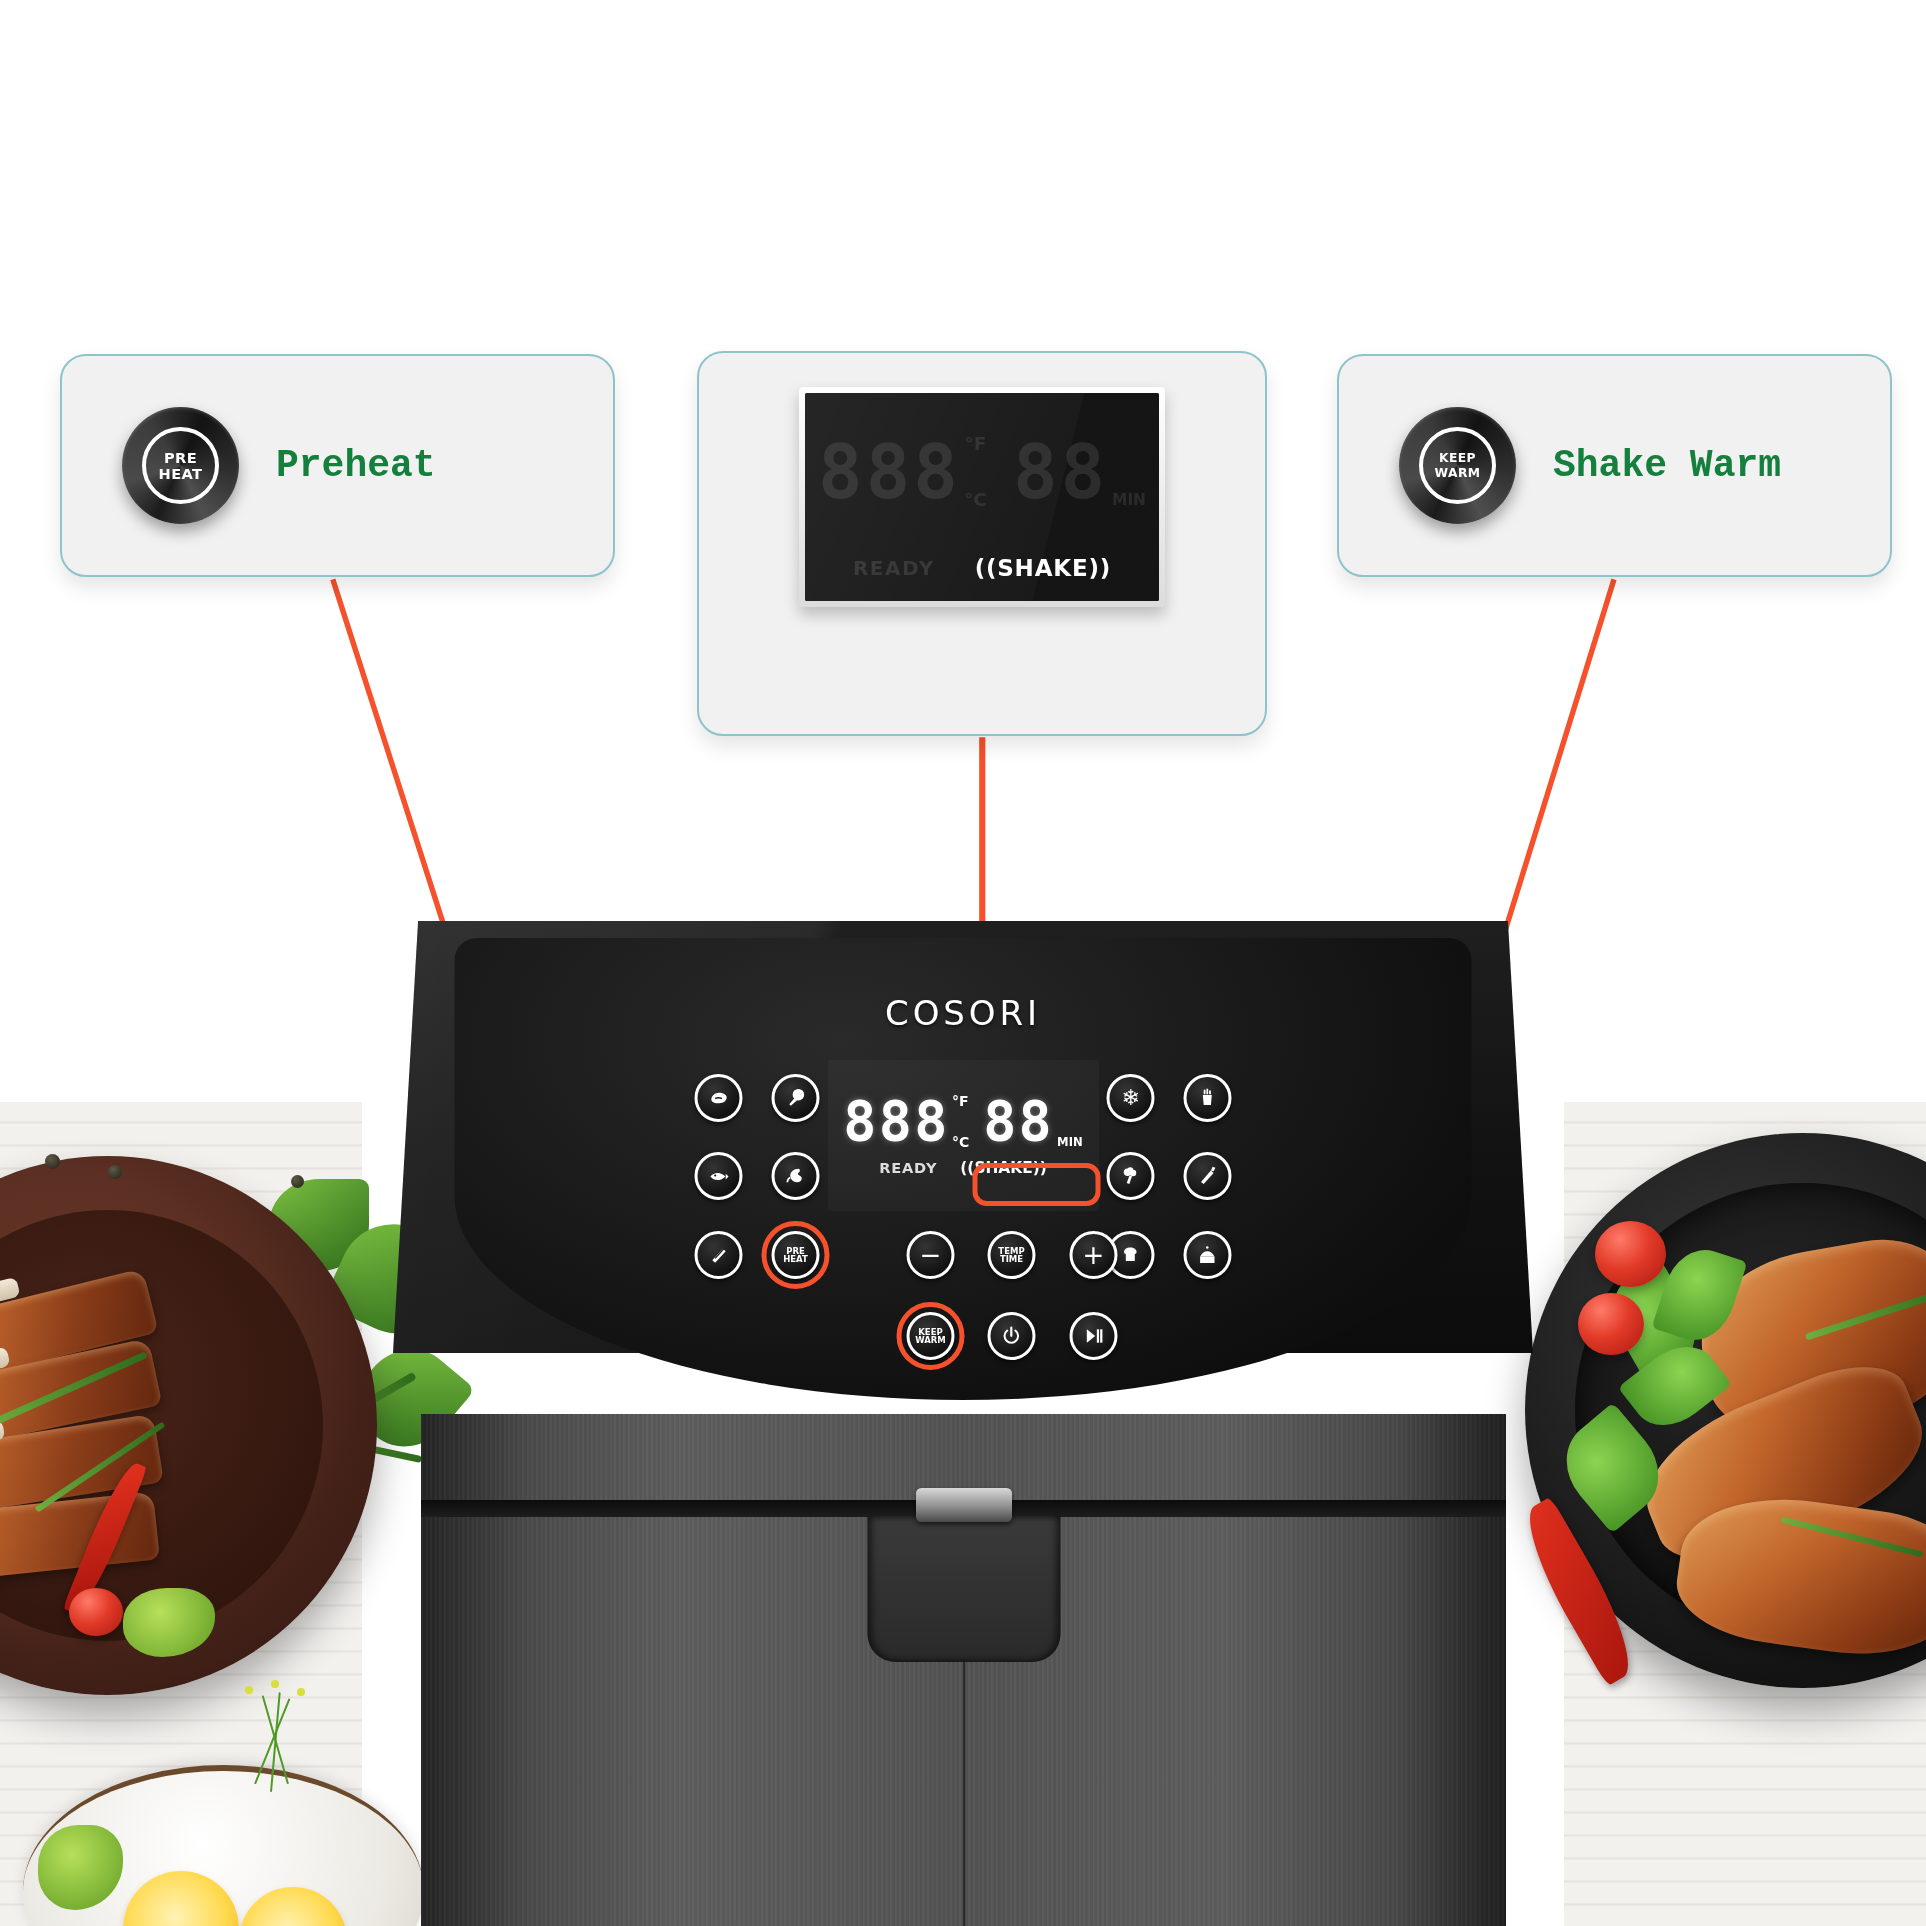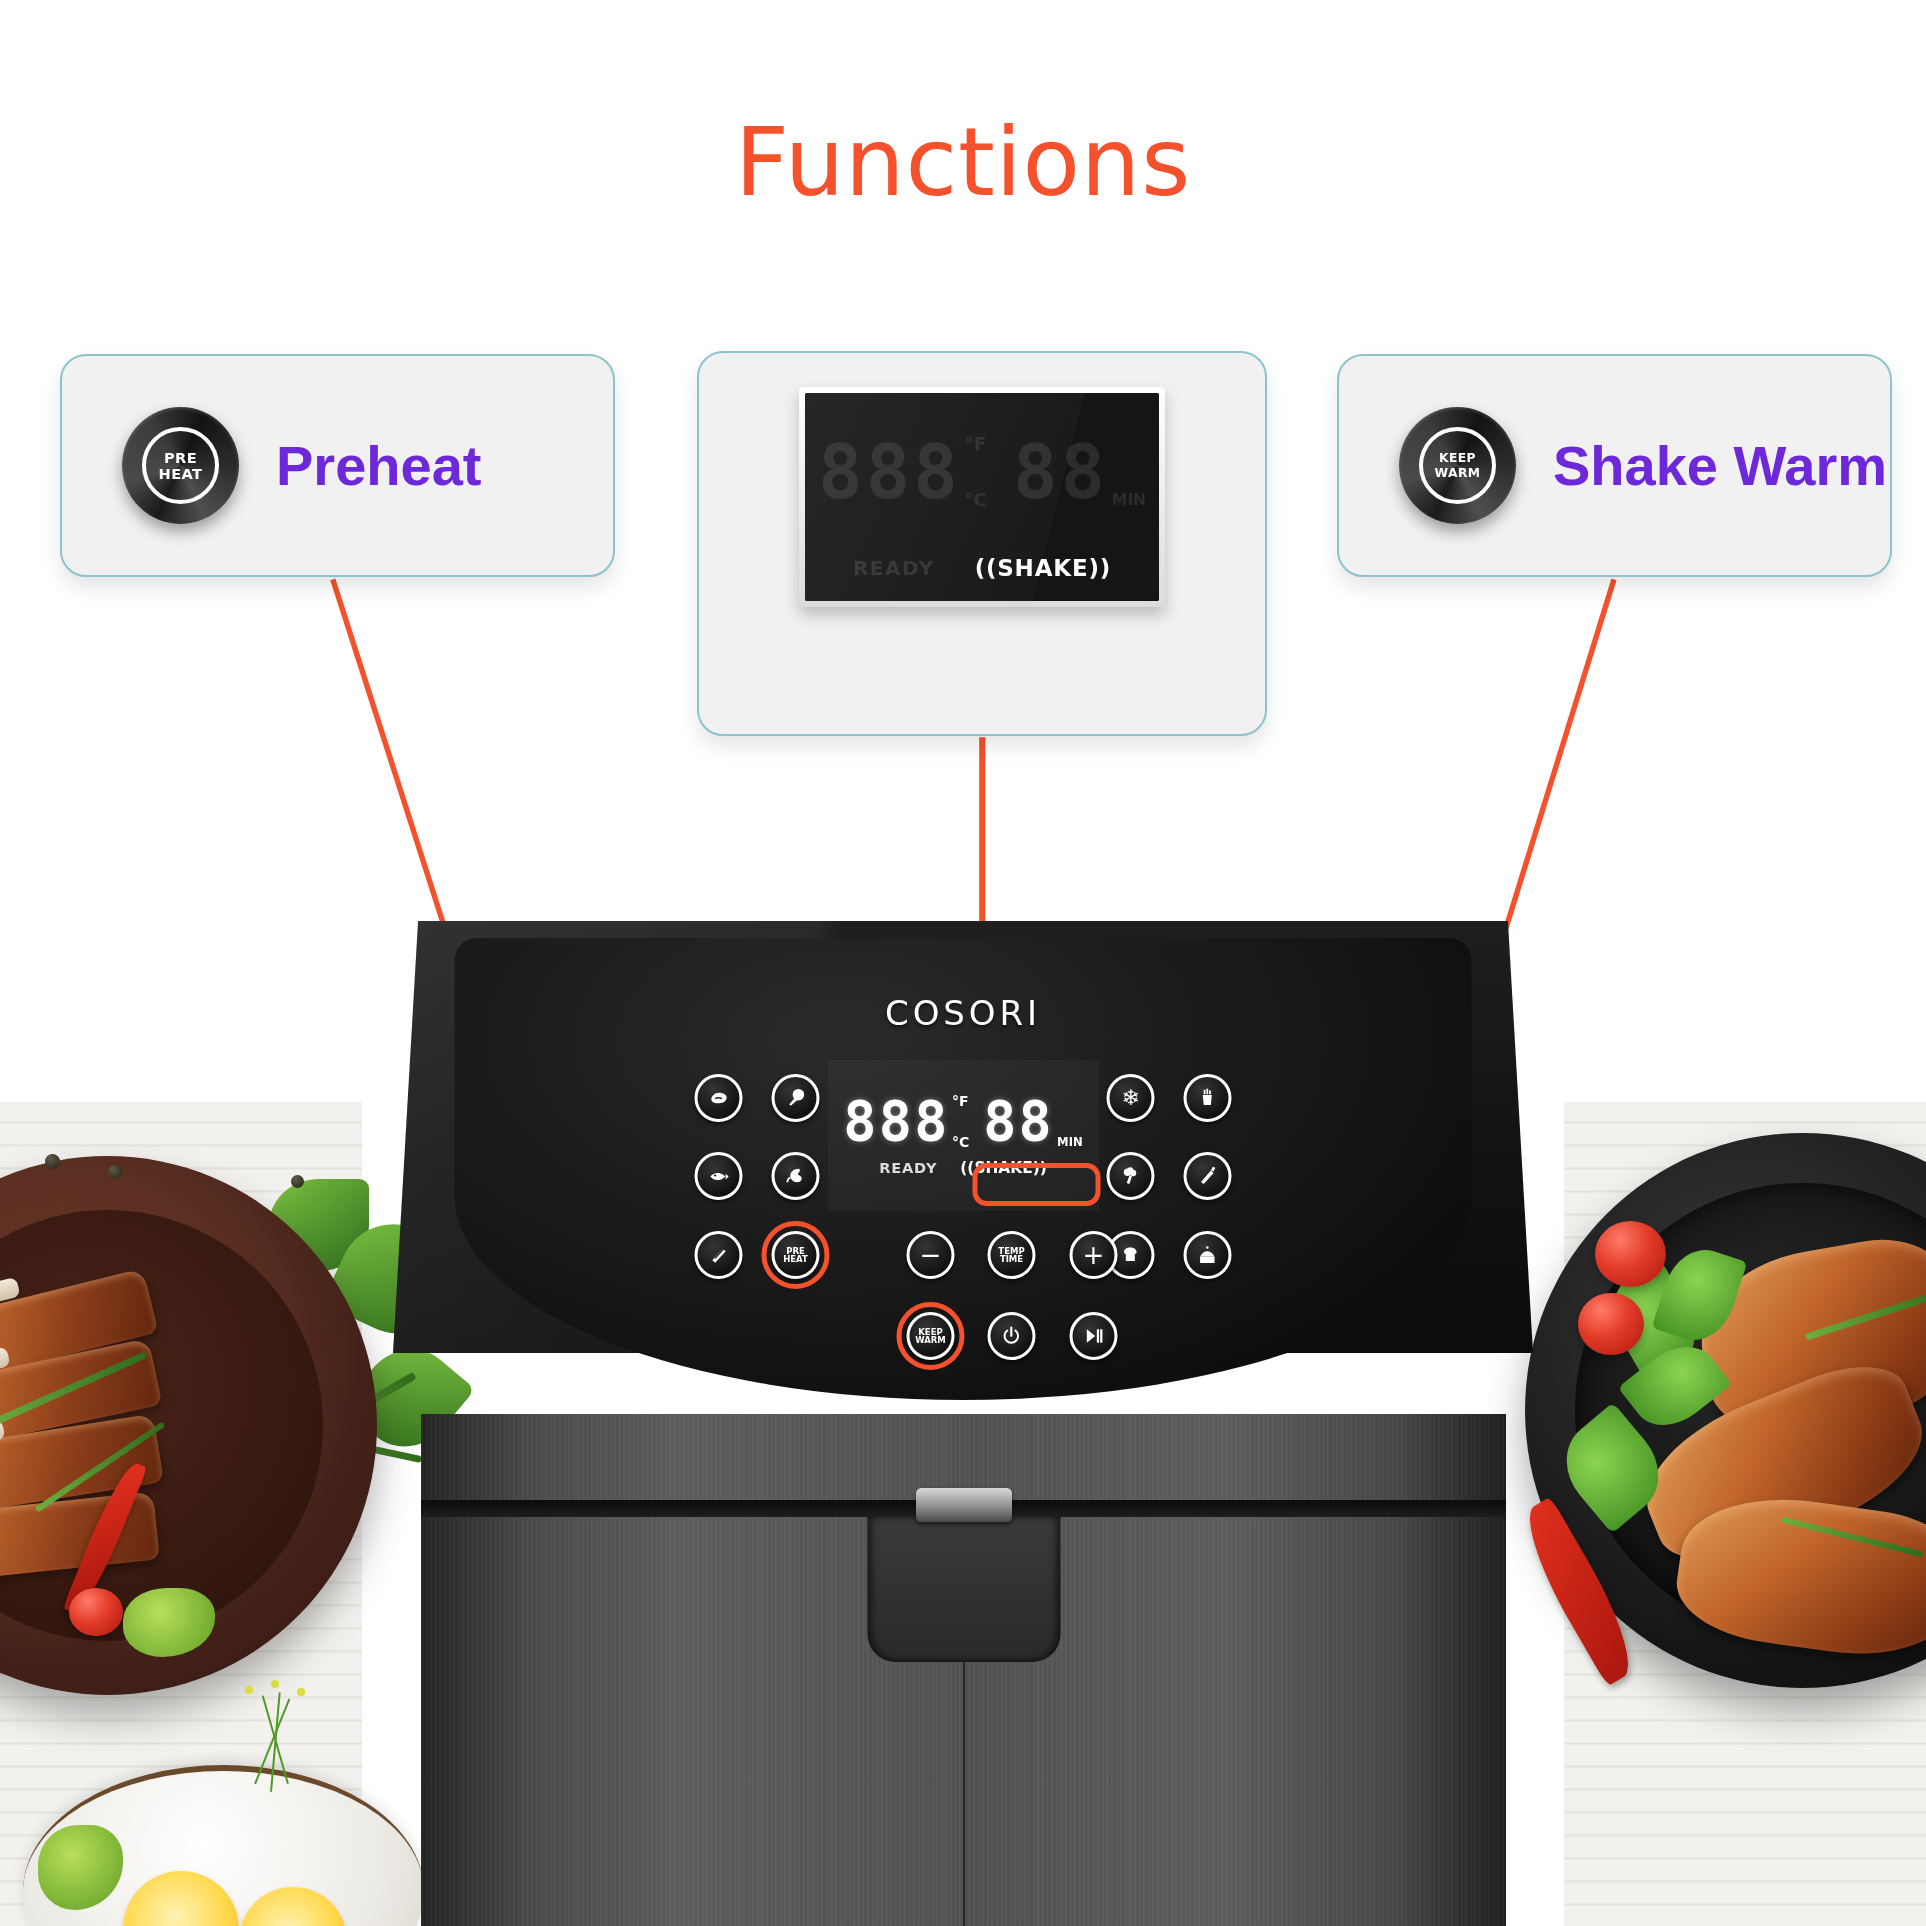--- a/index.html
+++ b/index.html
@@ -105,22 +105,22 @@
     display:flex;flex-direction:column;align-items:center;justify-content:center;
     box-sizing:border-box;
   }
   .knob-ring span{
     color:#fff;font-weight:bold;font-family:"DejaVu Sans", sans-serif;
     font-size:14.6px;line-height:16px;letter-spacing:0.4px;
   }
   .knob-ring span.sm{font-size:12.3px;line-height:14.6px;}
 
   .card-label{
-    margin-left:37px;color:#6d28d9;font-size:56px;font-weight:bold;
-    font-family:Liberation Sans, sans-serif;white-space:nowrap;
+    margin-left:37px;color:#15803d;font-size:38px;font-weight:bold;
+    font-family:Liberation Mono, monospace;white-space:nowrap;
   }
   .card-label-center{
     text-align:center;color:#14566b;font-size:46px;font-weight:bold;
     font-family:"Liberation Serif", serif;margin-top:20px;
   }
 
   
   .shake-inner{padding:34px 0 0 0;text-align:center;}
   .lcd-frame{
     display:inline-block;padding:6.2px;background:linear-gradient(180deg,#fff,#dcdcdc);
@@ -300,21 +300,20 @@
     <div class="basil" style="left:139px;top:116px;width:71px;height:92px;transform:rotate(18deg);"></div>
     <div class="basil" style="left:116px;top:207px;width:68px;height:92px;transform:rotate(52deg);"></div>
     <div class="sprig" style="left:277px;top:177px;width:154px;height:7px;transform:rotate(-18deg);"></div>
     <div class="sprig" style="left:254px;top:401px;width:146px;height:6.2px;transform:rotate(14deg);"></div>
     <div class="chili" style="left:31px;top:362px;width:46px;height:193px;transform:rotate(-30deg);"></div>
   </div>
   <div class="tomato" style="left:1595px;top:1221px;width:71px;height:66px;"></div>
   <div class="tomato" style="left:1578px;top:1293px;width:66px;height:62px;"></div>
   <div class="basil" style="position:absolute;left:1570px;top:1418px;width:85px;height:100px;transform:rotate(-40deg);"></div>
 
-  <div class="title">Functions</div>
 
   <svg class="lines" viewBox="0 0 2500 2500">
 
     <path d="M 432 752 L 704 1600 L 992 1600" fill="none" stroke="#f4512c" stroke-width="7"></path>
 
     <path d="M 1275 957 L 1275 1490" fill="none" stroke="#f4512c" stroke-width="8"></path>
 
     <path d="M 2095 752 L 1810 1672 L 1182 1672" fill="none" stroke="#f4512c" stroke-width="7"></path>
   </svg>
 

